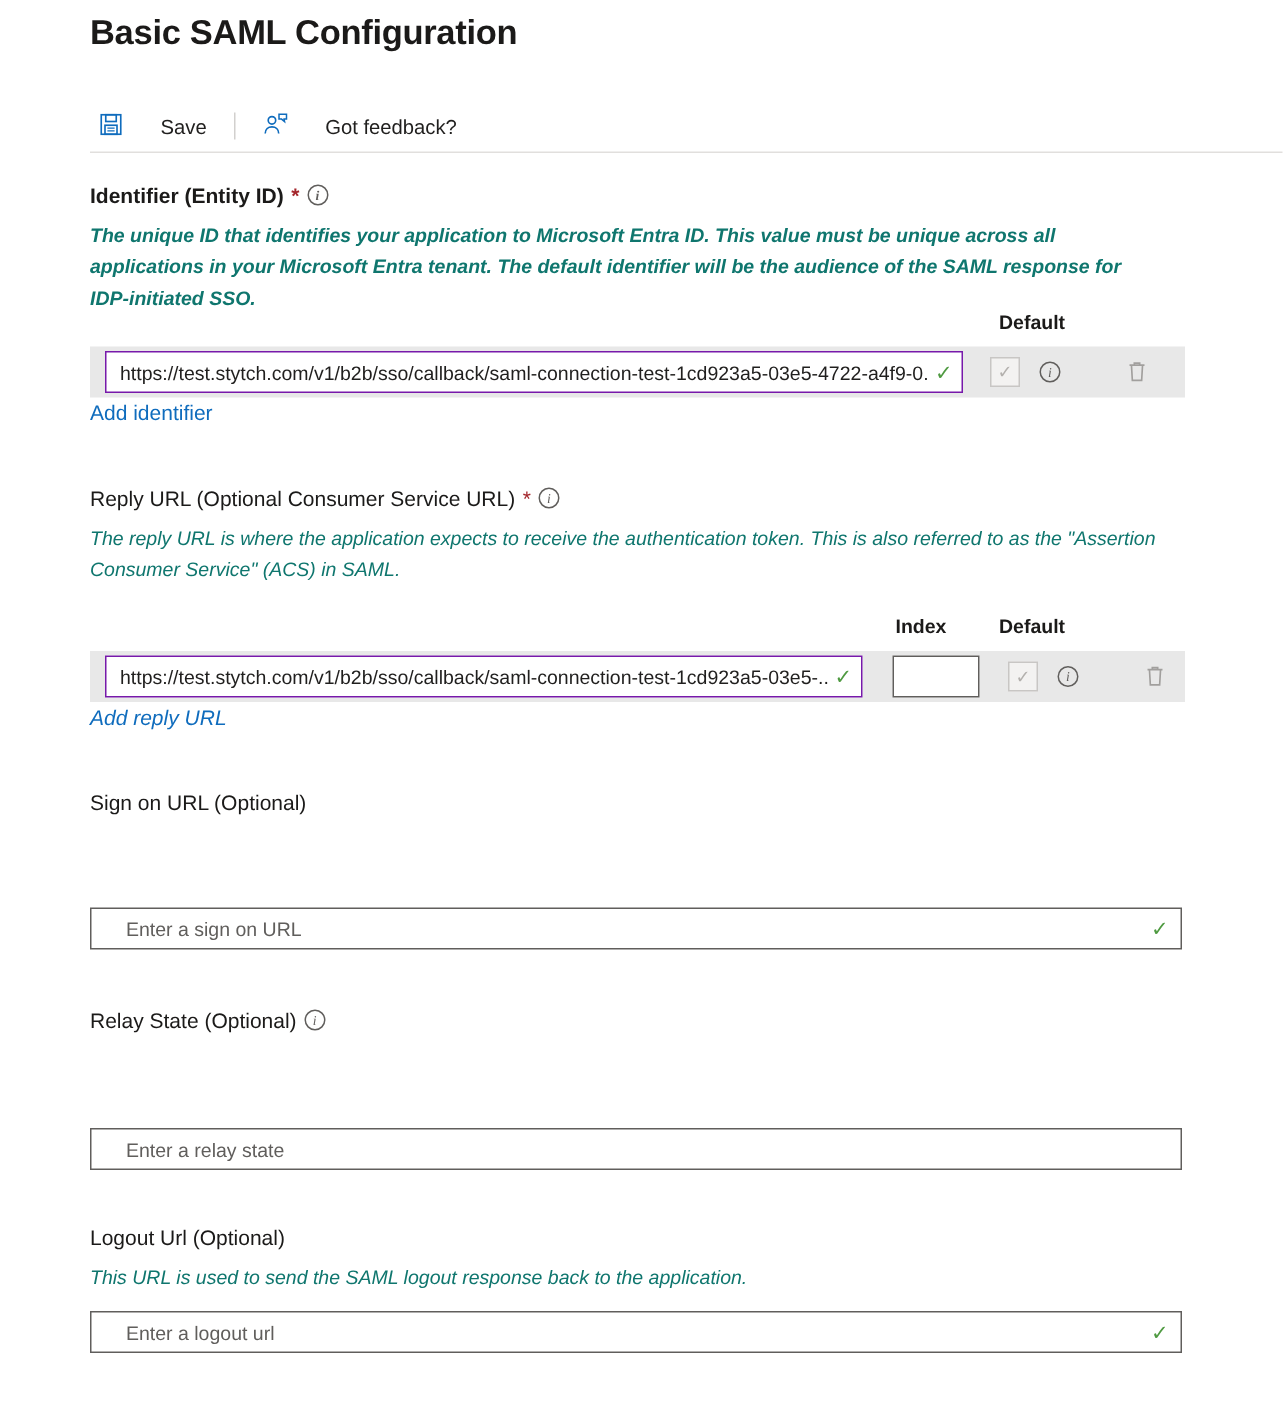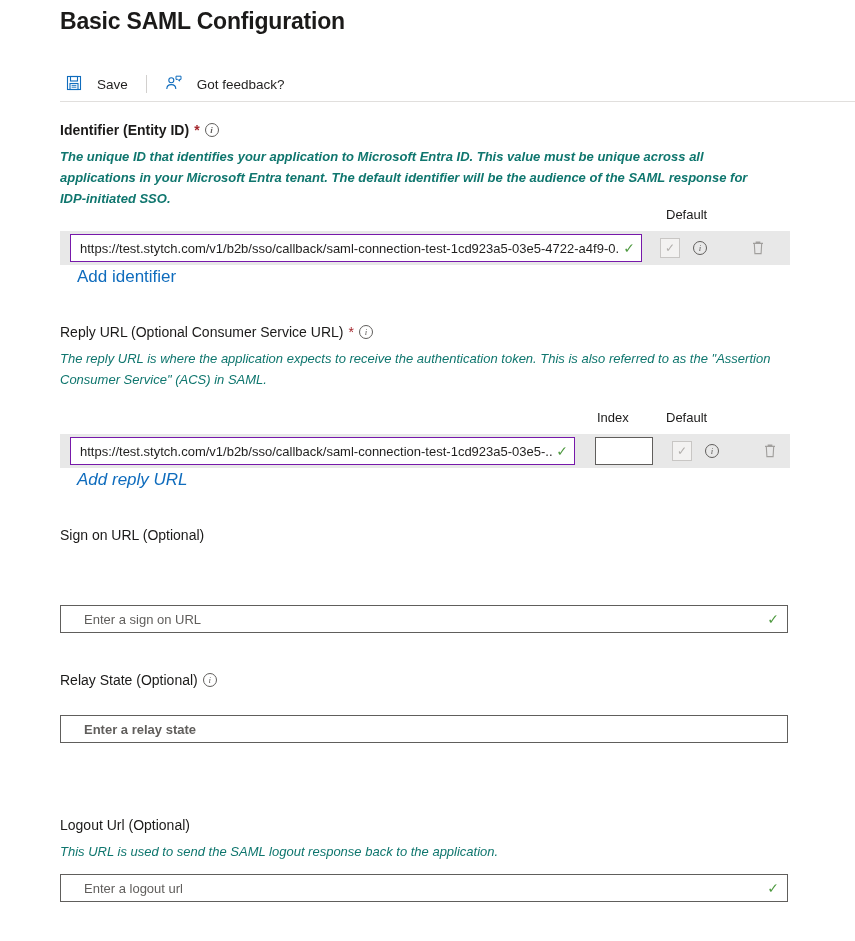--- a/index.html
+++ b/index.html
@@ -51,21 +51,21 @@
 
   
   .cmdbar {
     position: absolute;
     left: 20px; top: 68px;
     height: 32px;
     display: flex; align-items: center;
   }
   .cmd-item {
     display: flex; align-items: center;
-    gap: 15px;
+    gap: 25px;
     height: 32px;
     padding: 0 6px;
     cursor: pointer;
     font-size: 13.5px;
     color: #201f1e;
     background: transparent;
     border: none;
     font-family: "Liberation Sans", sans-serif;
   }
   .cmd-sep {
@@ -113,21 +113,21 @@
     color: #605e5c;
     line-height: 1;
     flex: none;
     cursor: pointer;
   }
 
   
   .col-head {
     position: absolute;
     font-size: 13px;
-    font-weight: normal;
+    font-weight: bold;
     color: #1b1a19;
   }
 
   
   .row {
     position: absolute;
     left: 20px;
     height: 34px;
     background: #e8e8e8;
     display: flex;
@@ -182,22 +182,22 @@
     padding: 0 8px 0 23px;
   }
   .text-input .ph {
     font-size: 13px;
     color: #605e5c;
     flex: 1;
   }
 
   .link {
     position: absolute;
-    left: 37px;
-    font-size: 17px;
+    left: 20px;
+    font-size: 14px;
     color: #0f6cbd;
     cursor: pointer;
     text-decoration: none;
   }
 </style>
 </head>
 <body>
 
 <div class="panel">
 
@@ -304,21 +304,21 @@
     <span class="ph">Enter a sign on URL</span>
     <span class="check-ok">✓</span>
   </div>
 
   <div class="section" style="top:672px;">
     <div class="field-label">
       <span>Relay State (Optional)</span>
       <span class="info-ico">i</span>
     </div>
   </div>
-  <div class="text-input" style="top:715px; width:728px;font-weight:bold;">
+  <div class="text-input" style="top:752px; width:728px;">
     <span class="ph">Enter a relay state</span>
   </div>
 
   <div class="section" style="top:817px;">
     <div class="field-label">
       <span>Logout Url (Optional)</span>
     </div>
     <p class="field-desc">This URL is used to send the SAML logout response back to the application.</p>
   </div>
   <div class="text-input" style="top:874px; width:728px;">

